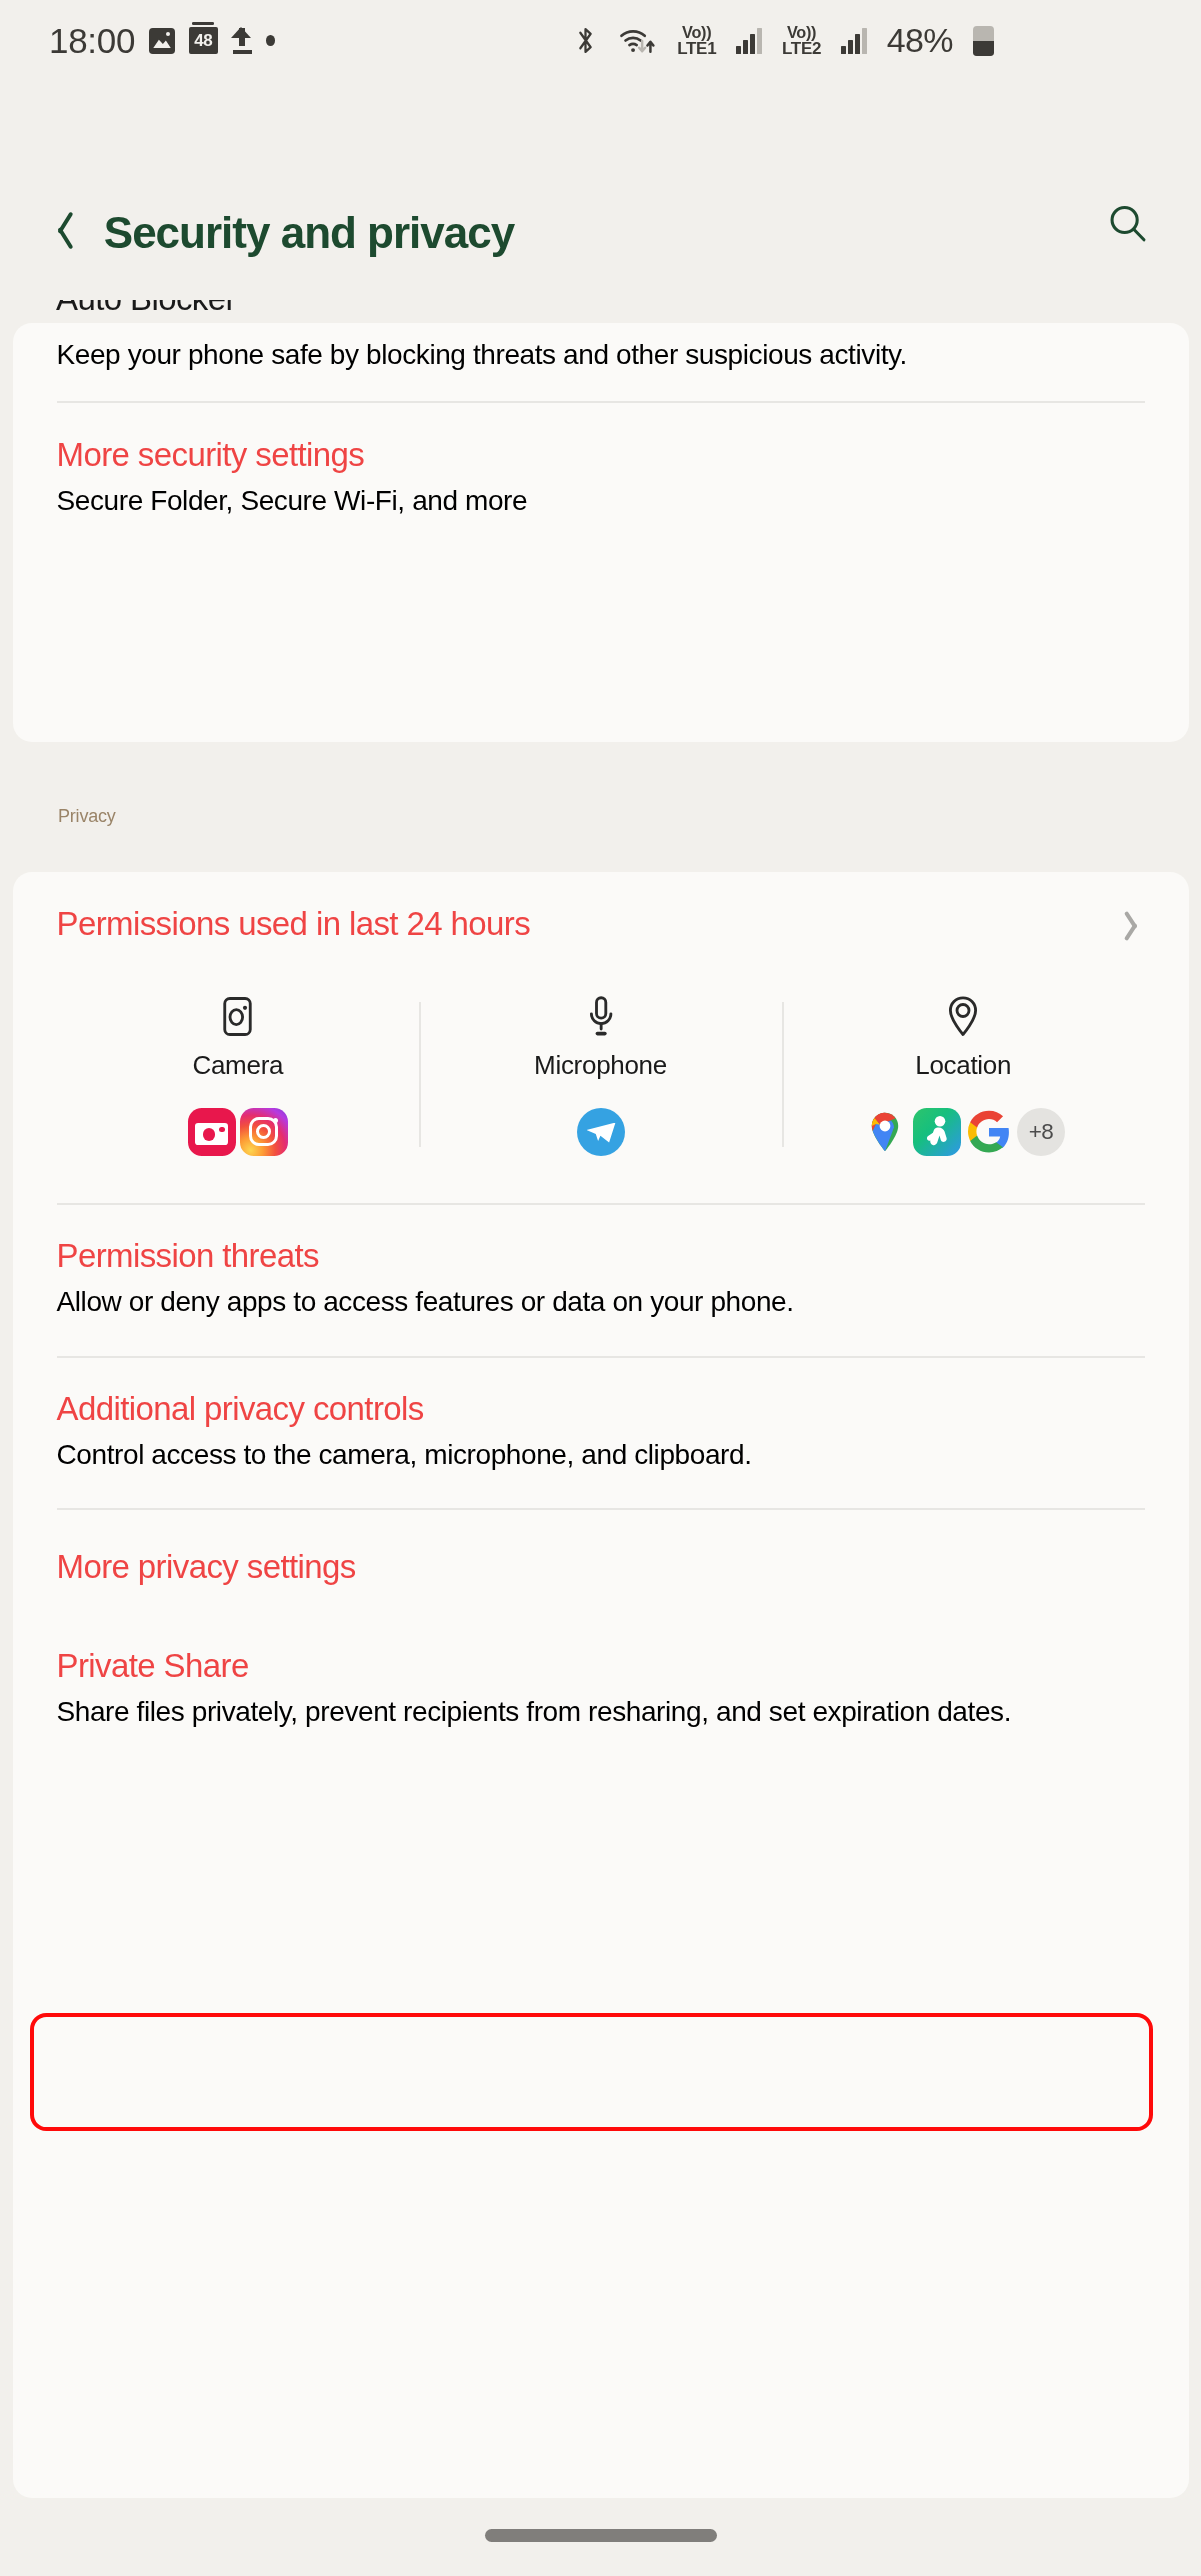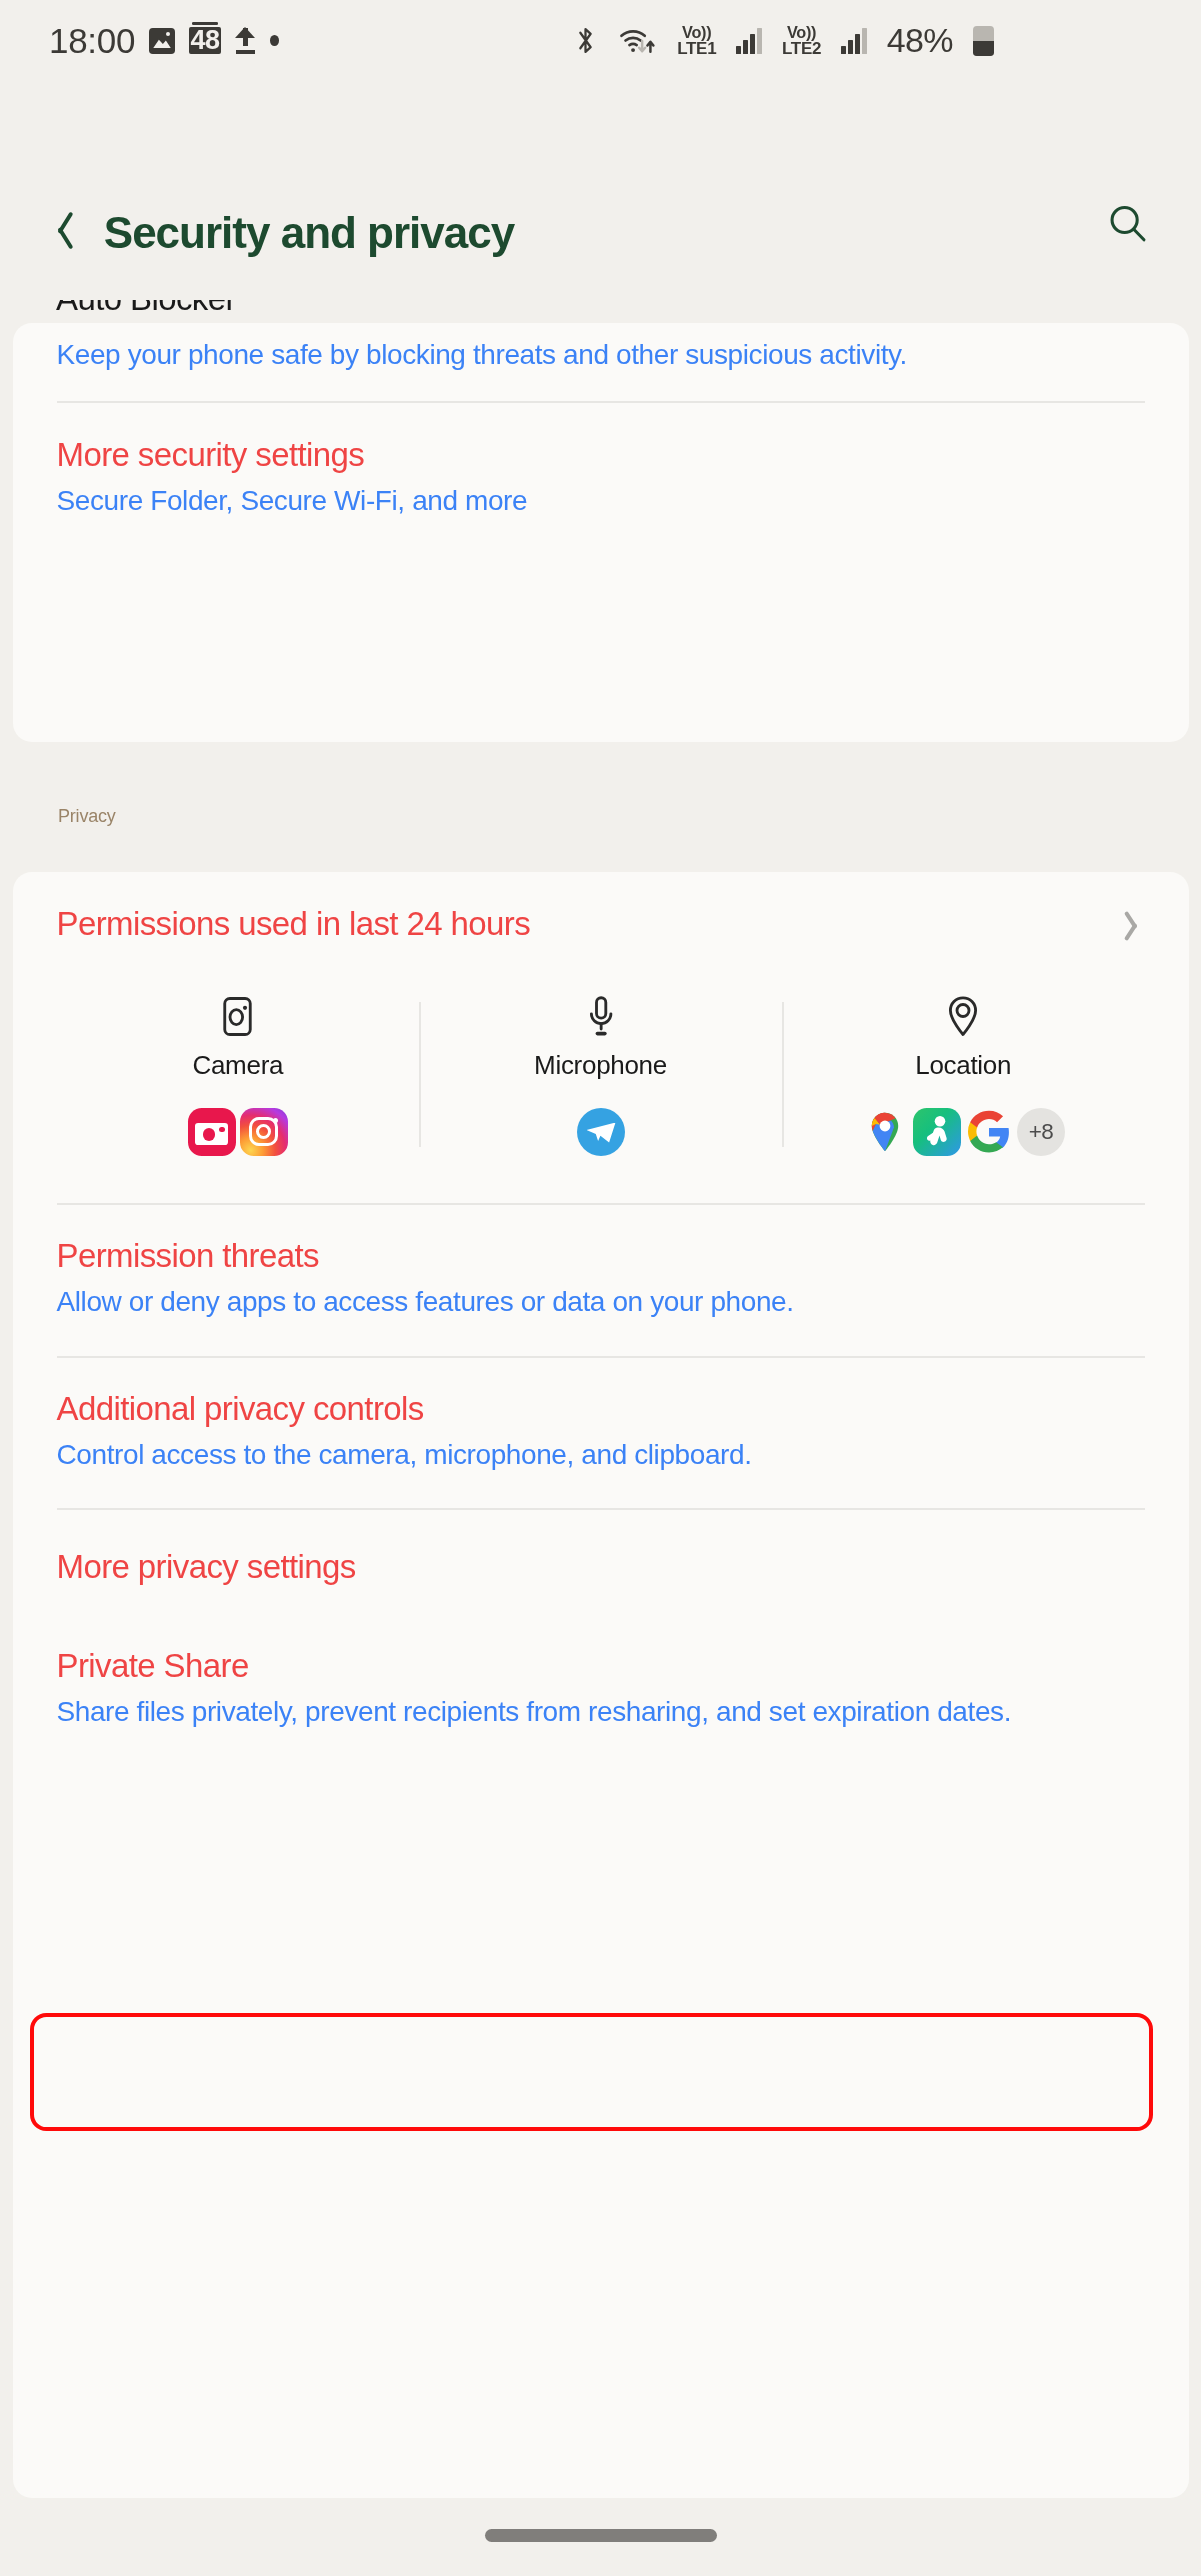--- a/index.html
+++ b/index.html
@@ -29,21 +29,21 @@
     background:#f2f0ec;
     clip-path:polygon(0 100%,32% 44%,55% 72%,72% 50%,100% 100%);
   }
   .photo-ic::before{
     content:""; position:absolute; right:5px; top:4.4px; width:4.4px; height:4.4px;
     border-radius:50%; background:#f2f0ec;
   }
   
   .badge48 {
     min-width:29px; height:27.5px; background:#3c3a36; color:#f2f0ec;
-    font-size:27px; font-weight:700; display:flex; align-items:center; justify-content:center;
+    font-size:17px; font-weight:700; display:flex; align-items:center; justify-content:center;
     border-radius:1.9px; padding:0 1.9px; position:relative; letter-spacing:-0.6px;
   }
   .badge48::before{
     content:""; position:absolute; top:-4.4px; left:3.8px; right:3.8px; height:2.5px; background:#3c3a36; border-radius:1.3px;
   }
   
   .upload-ic { width:21px; height:27.5px; position:relative; }
   .upload-ic::before{
     content:""; position:absolute; left:7.5px; top:1.3px; width:5.6px; height:17.5px; background:#3c3a36;
   }
@@ -84,21 +84,21 @@
   }
   .search-btn { width:69px; height:69px; display:flex; align-items:center; justify-content:center; cursor:pointer; }
 
   
   .card {
     position:absolute; left:12.5px; width:1176px;
     background:#fbfaf8; border-radius:19px;
   }
   .row { padding:0 44px; }
   .row-title { font-size:33px; color:#ef4444; letter-spacing:-0.6px; line-height:1.12; }
-  .row-sub   { font-size:28px; color:#3b82f6; letter-spacing:-0.4px; line-height:1.32; margin-top:8.8px; }
+  .row-sub   { font-size:28px; color:#000000; letter-spacing:-0.4px; line-height:1.32; margin-top:8.8px; }
   .divider { height:1.9px; background:#e7e6e3; margin:0 44px; }
 
   .section-label {
     position:absolute; left:58px; font-size:18px; color:#9a8468; letter-spacing:-0.2px; font-weight:400;
   }
 
   
   .perm-head {
     display:flex; align-items:center; justify-content:space-between; padding:0 44px 0 44px;
   }

